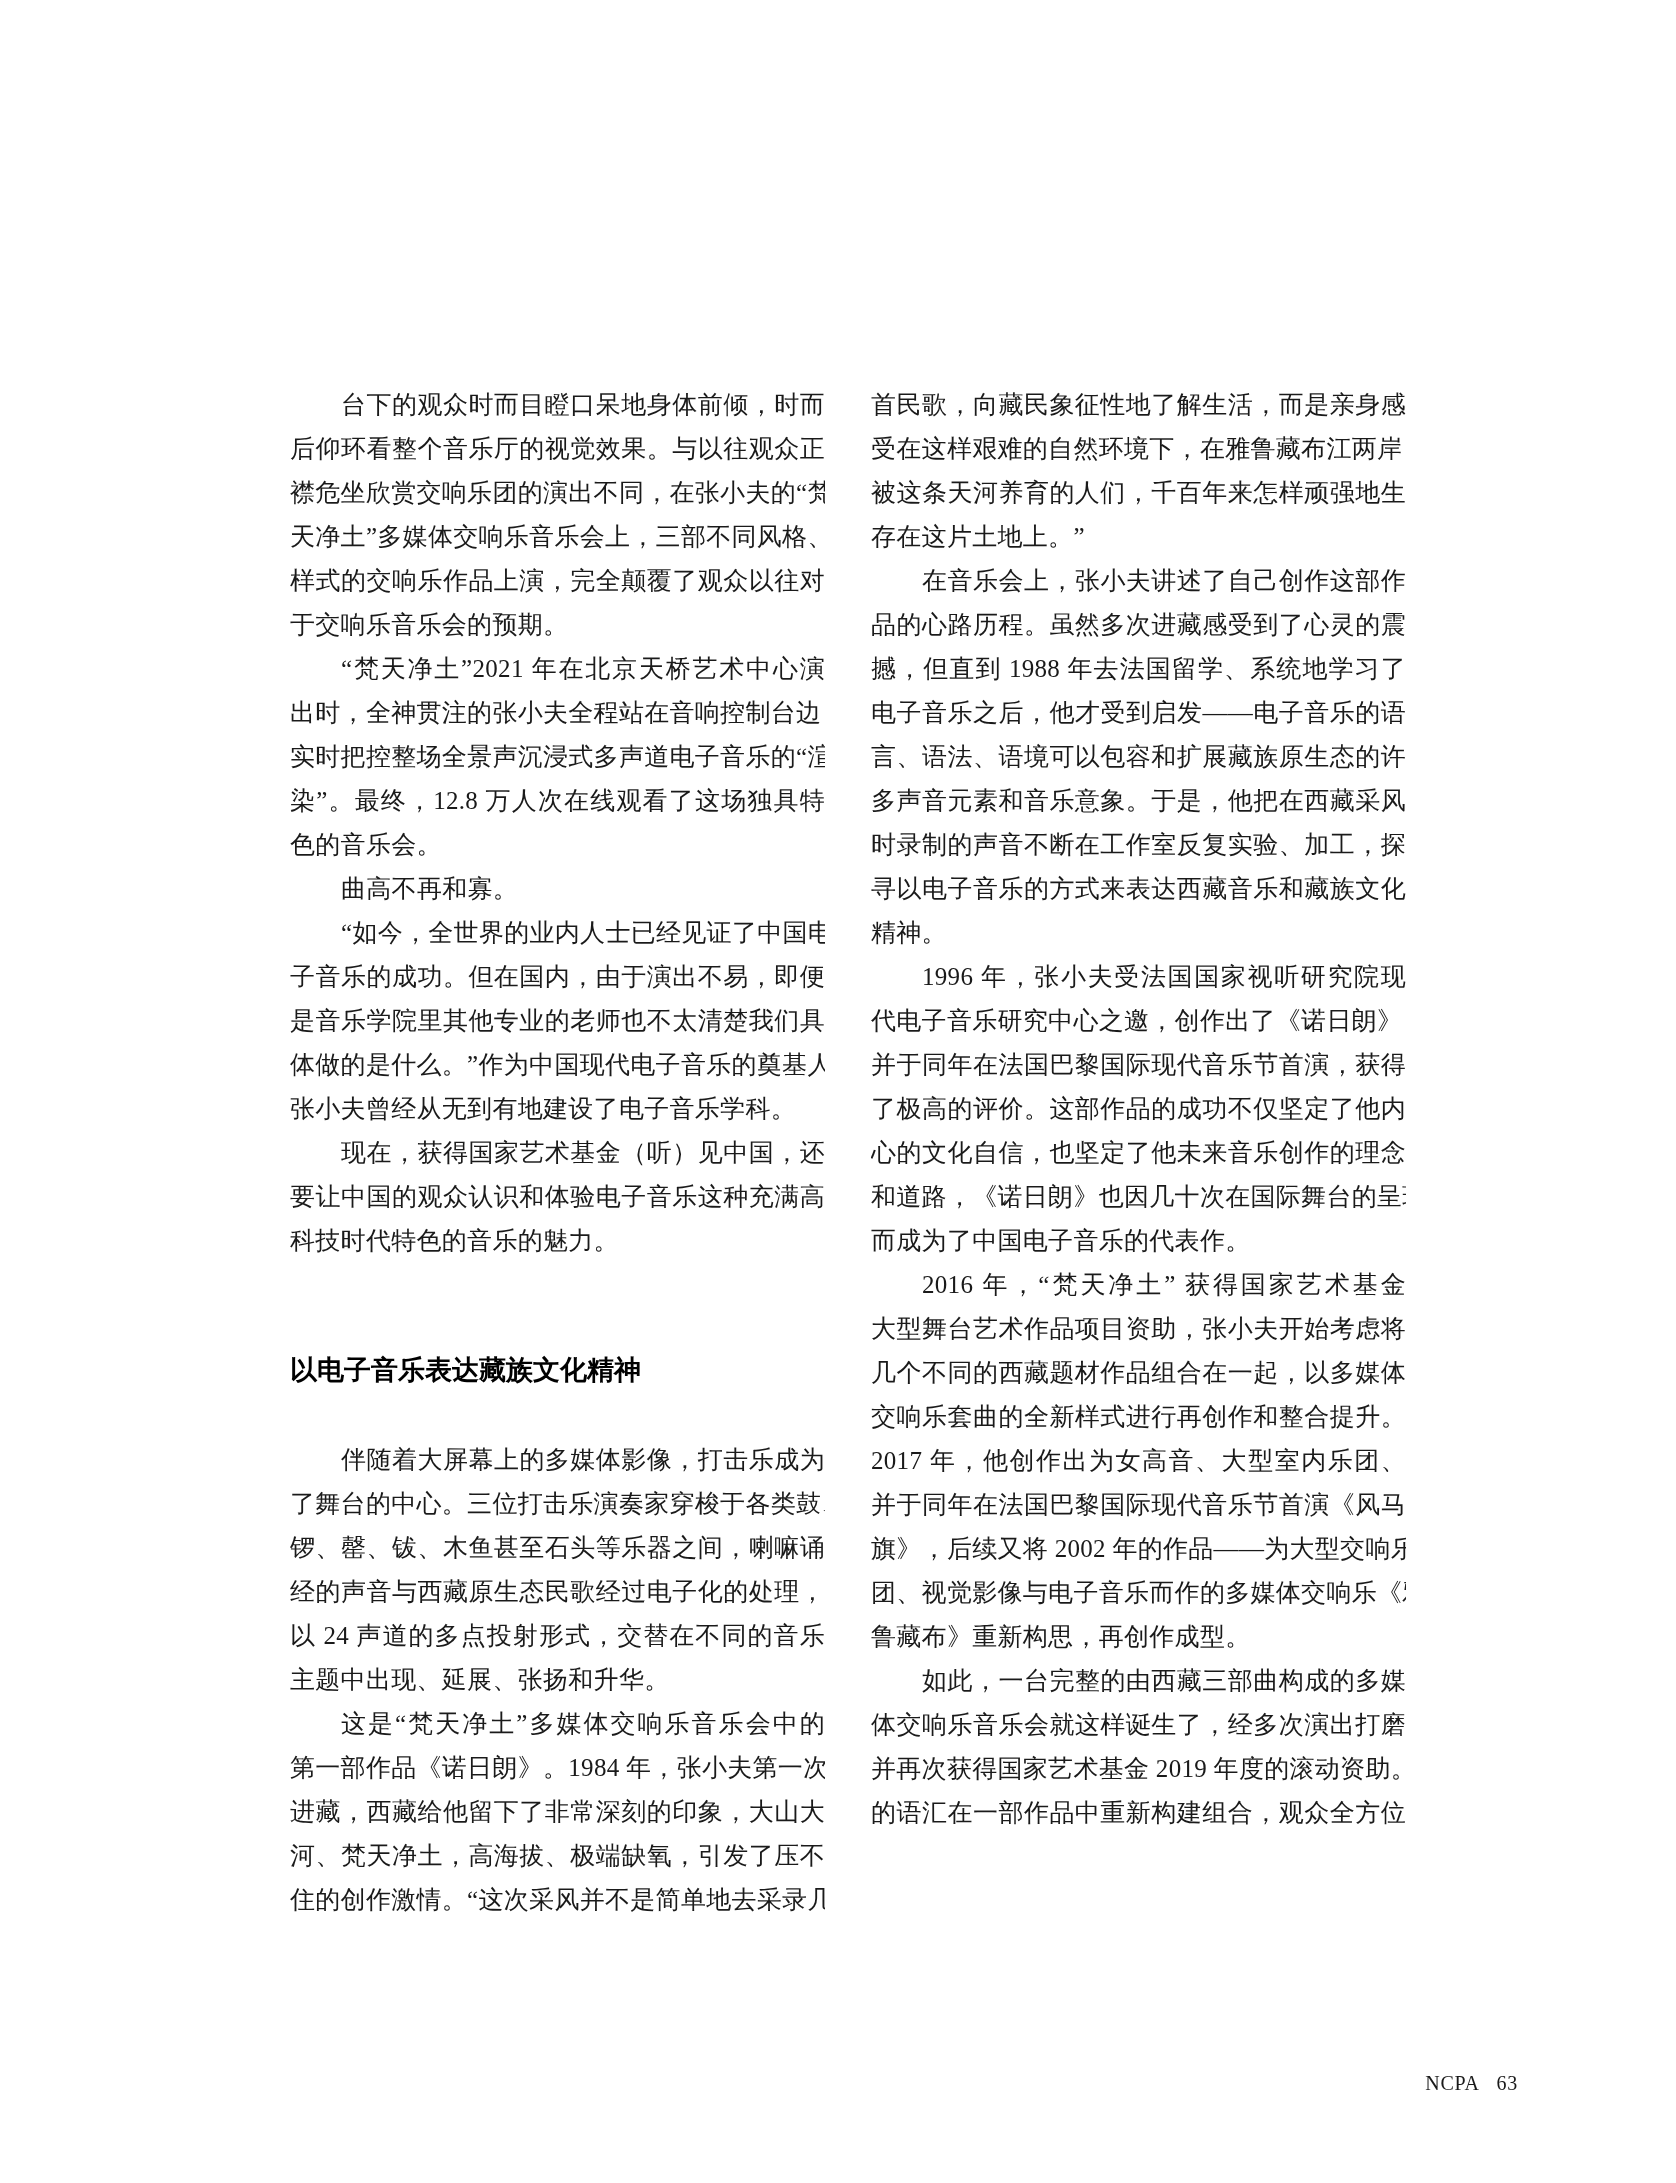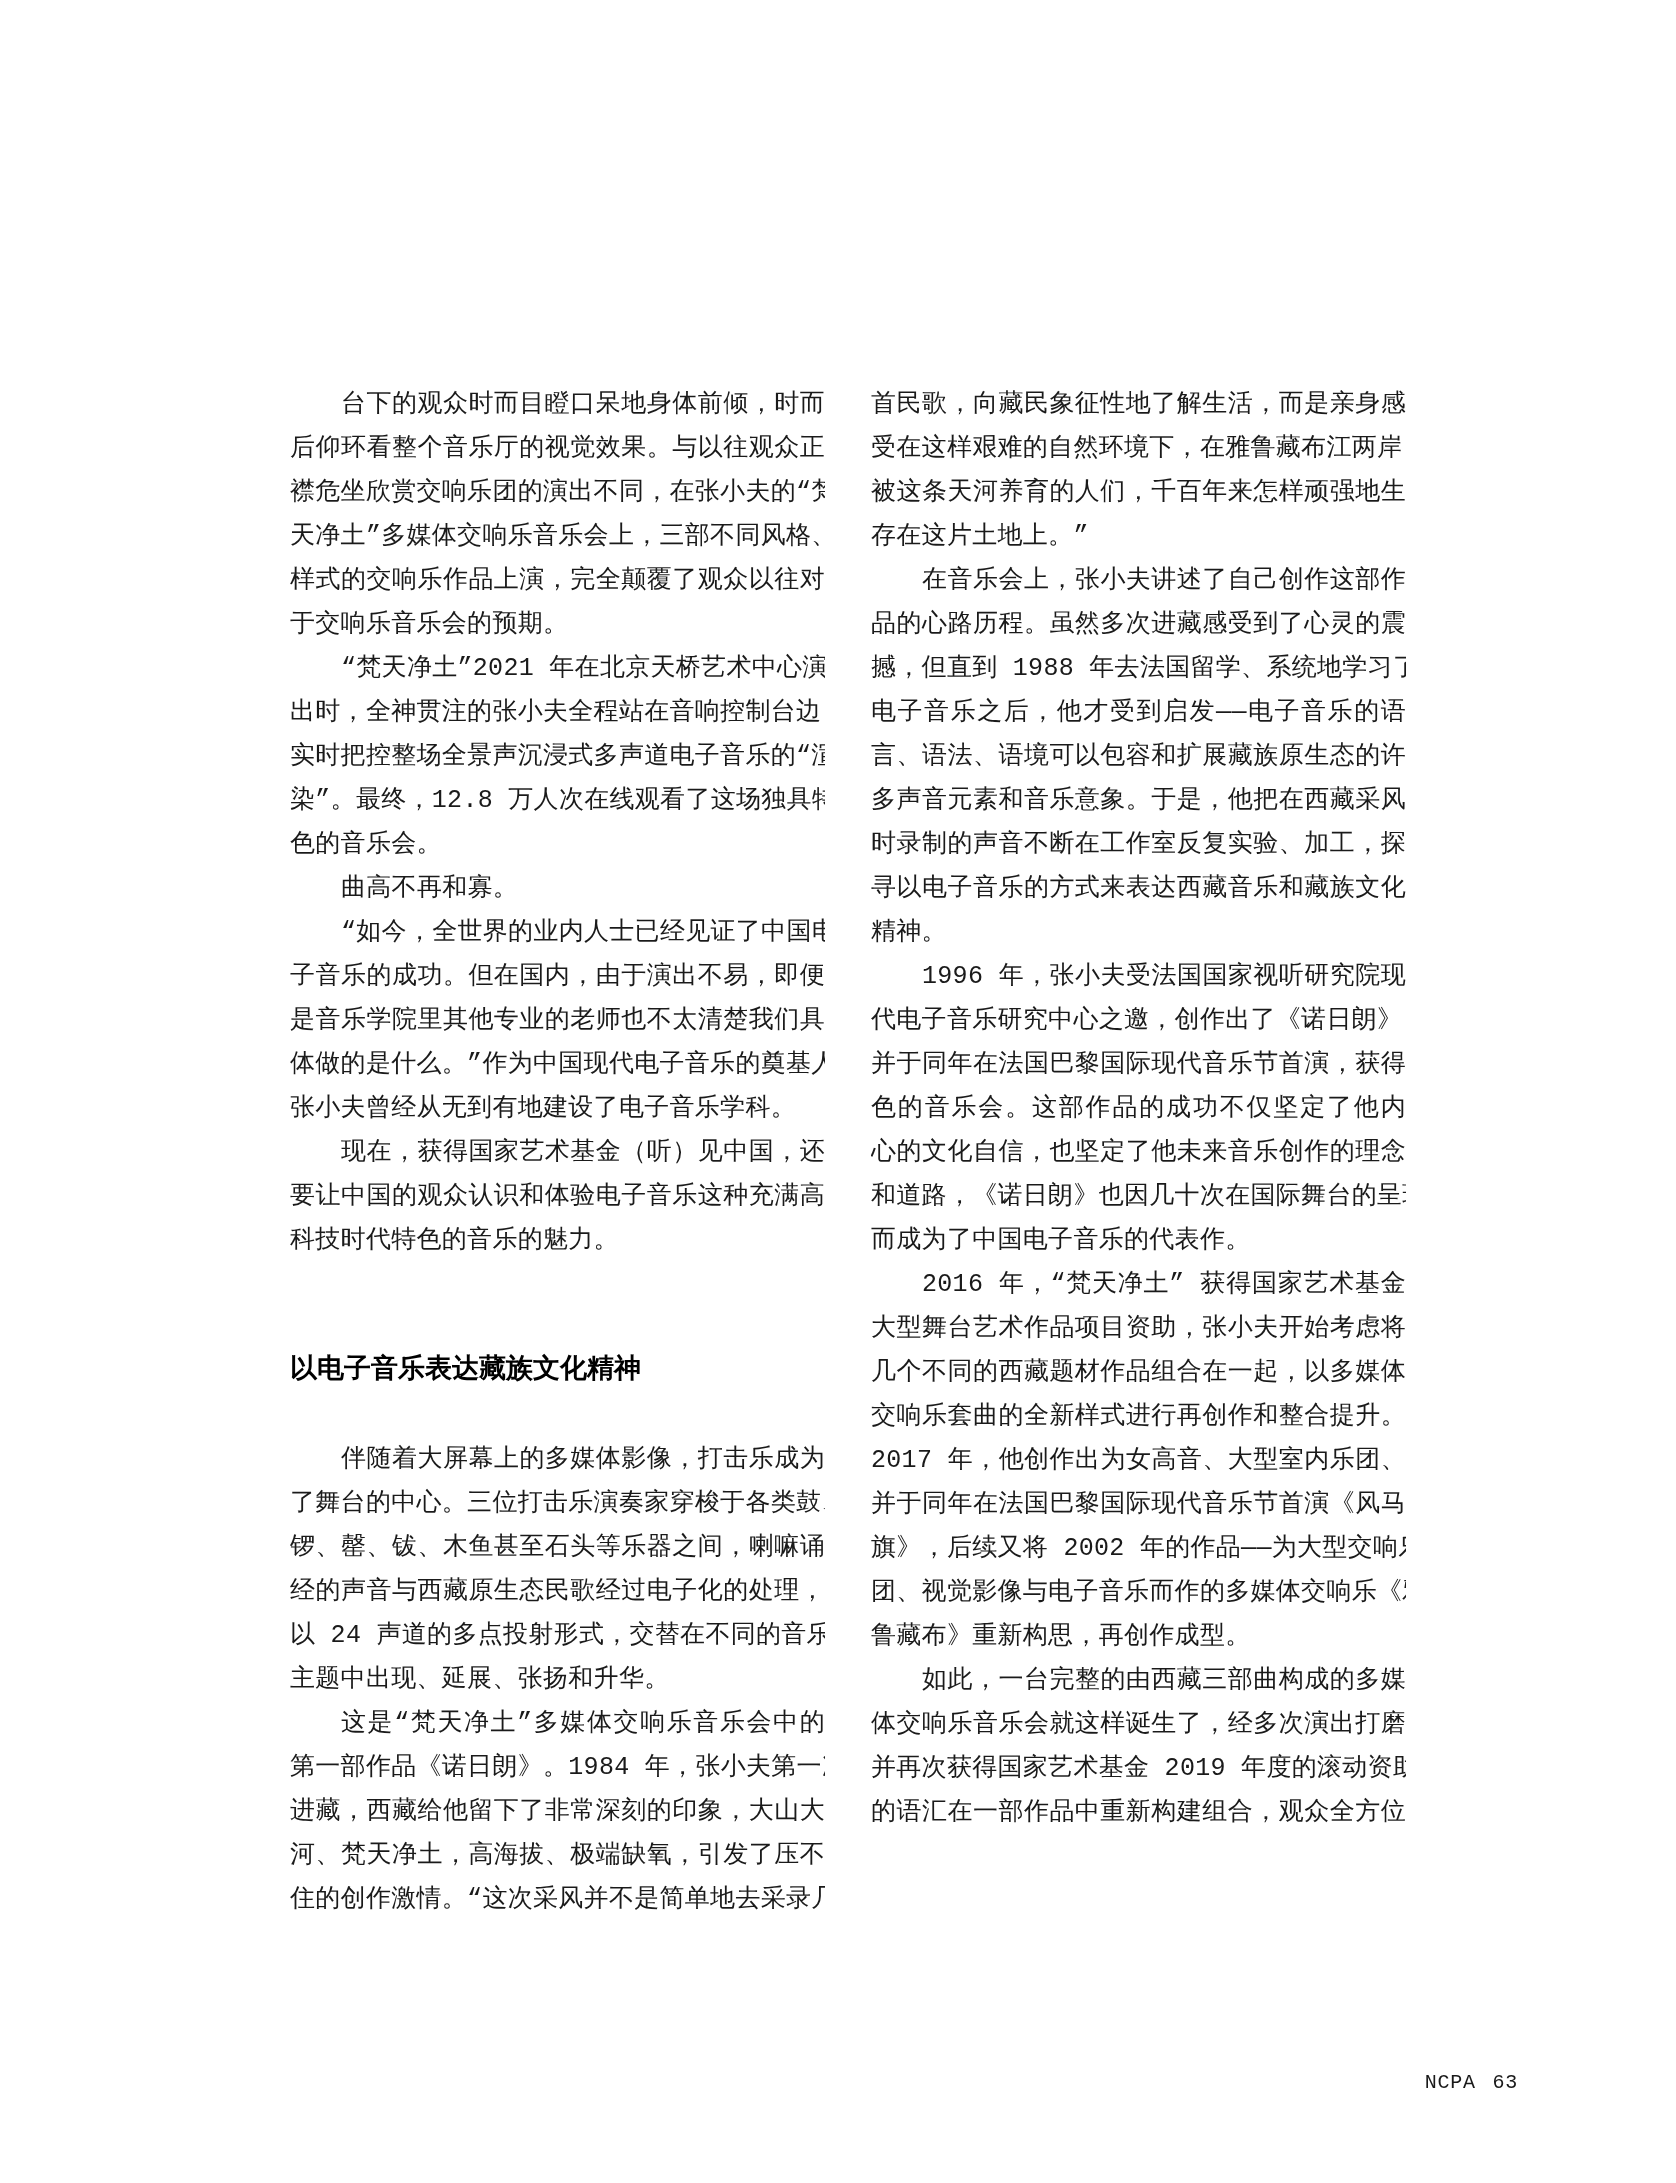--- a/index.html
+++ b/index.html
@@ -1,21 +1,21 @@
 <!DOCTYPE html>
 <html lang="zh" style="font-size:10.6px"><head>
 <meta charset="utf-8">
 <style>
   html,body{margin:0;padding:0;background:#e8e8e8;}
   .page{
     position:relative;
     width:1676px;height:2183px;
     background:#ffffff;
     margin:0 auto;
-    font-family:Liberation Mono, monospace;
+    font-family:Liberation Serif, serif;
     overflow:hidden;
   }
   .columns{
     position:absolute;
     left:290px;top:383px;
     width:1116px;
     display:flex;
     gap:46px;
   }
   .col{width:535px;}
@@ -102,21 +102,21 @@
         <div class="line">撼，但直到 1988 年去法国留学、系统地学习了</div>
         <div class="line">电子音乐之后，他才受到启发——电子音乐的语</div>
         <div class="line">言、语法、语境可以包容和扩展藏族原生态的许</div>
         <div class="line">多声音元素和音乐意象。于是，他把在西藏采风</div>
         <div class="line">时录制的声音不断在工作室反复实验、加工，探</div>
         <div class="line">寻以电子音乐的方式来表达西藏音乐和藏族文化</div>
         <div class="line end">精神。</div>
         <div class="line indent">1996 年，张小夫受法国国家视听研究院现</div>
         <div class="line">代电子音乐研究中心之邀，创作出了《诺日朗》，</div>
         <div class="line">并于同年在法国巴黎国际现代音乐节首演，获得</div>
-        <div class="line">色的音乐会。这部作品的成功不仅坚定了他内</div>
+        <div class="line">了极高的评价。这部作品的成功不仅坚定了他内</div>
         <div class="line">心的文化自信，也坚定了他未来音乐创作的理念</div>
         <div class="line">和道路，《诺日朗》也因几十次在国际舞台的呈现</div>
         <div class="line end">而成为了中国电子音乐的代表作。</div>
         <div class="line indent">2016 年，“梵天净土” 获得国家艺术基金</div>
         <div class="line">大型舞台艺术作品项目资助，张小夫开始考虑将</div>
         <div class="line">几个不同的西藏题材作品组合在一起，以多媒体</div>
         <div class="line">交响乐套曲的全新样式进行再创作和整合提升。</div>
         <div class="line">2017 年，他创作出为女高音、大型室内乐团、</div>
         <div class="line">并于同年在法国巴黎国际现代音乐节首演《风马</div>
         <div class="line">旗》，后续又将 2002 年的作品——为大型交响乐</div>

